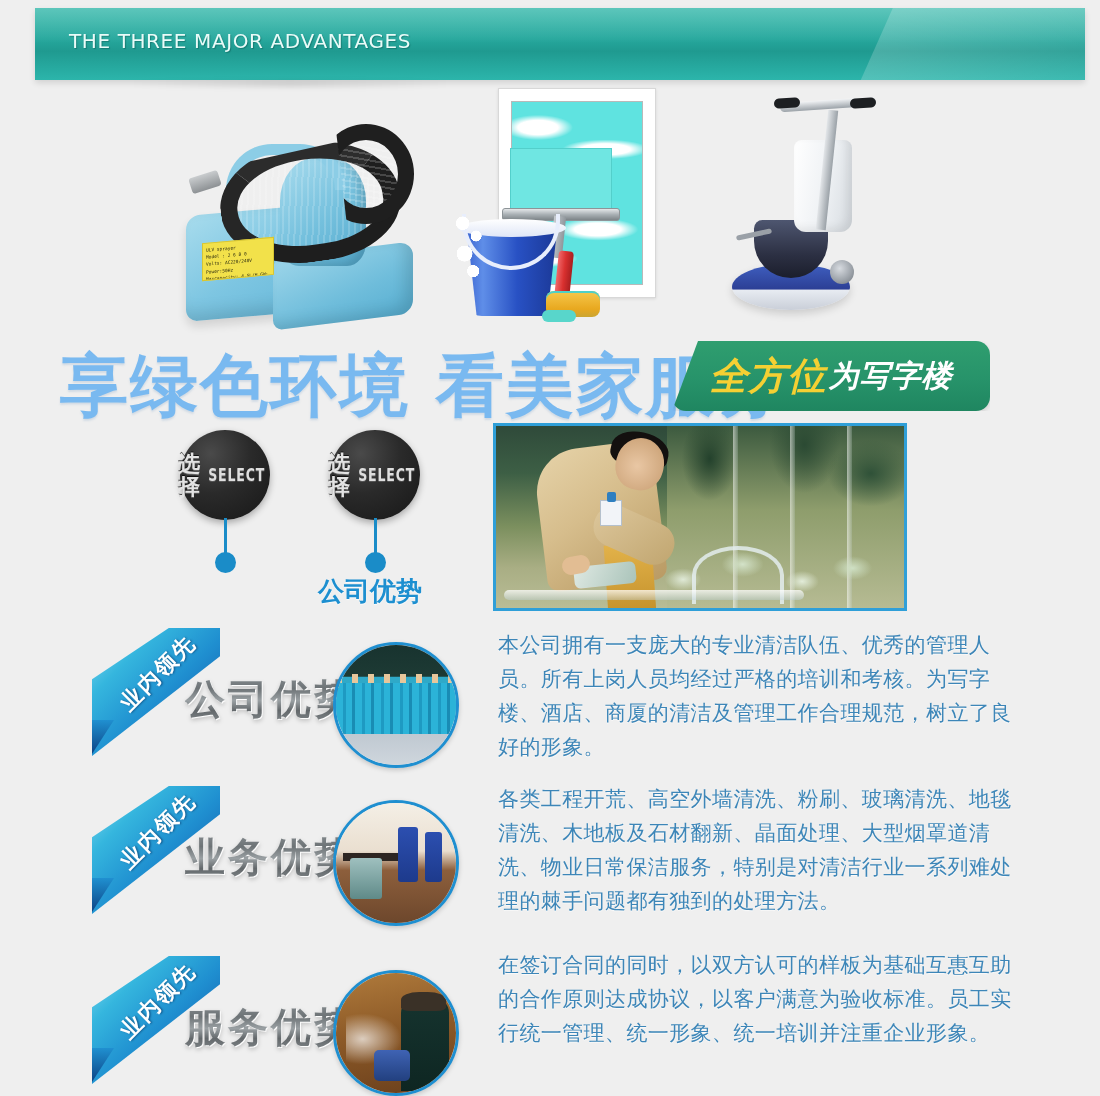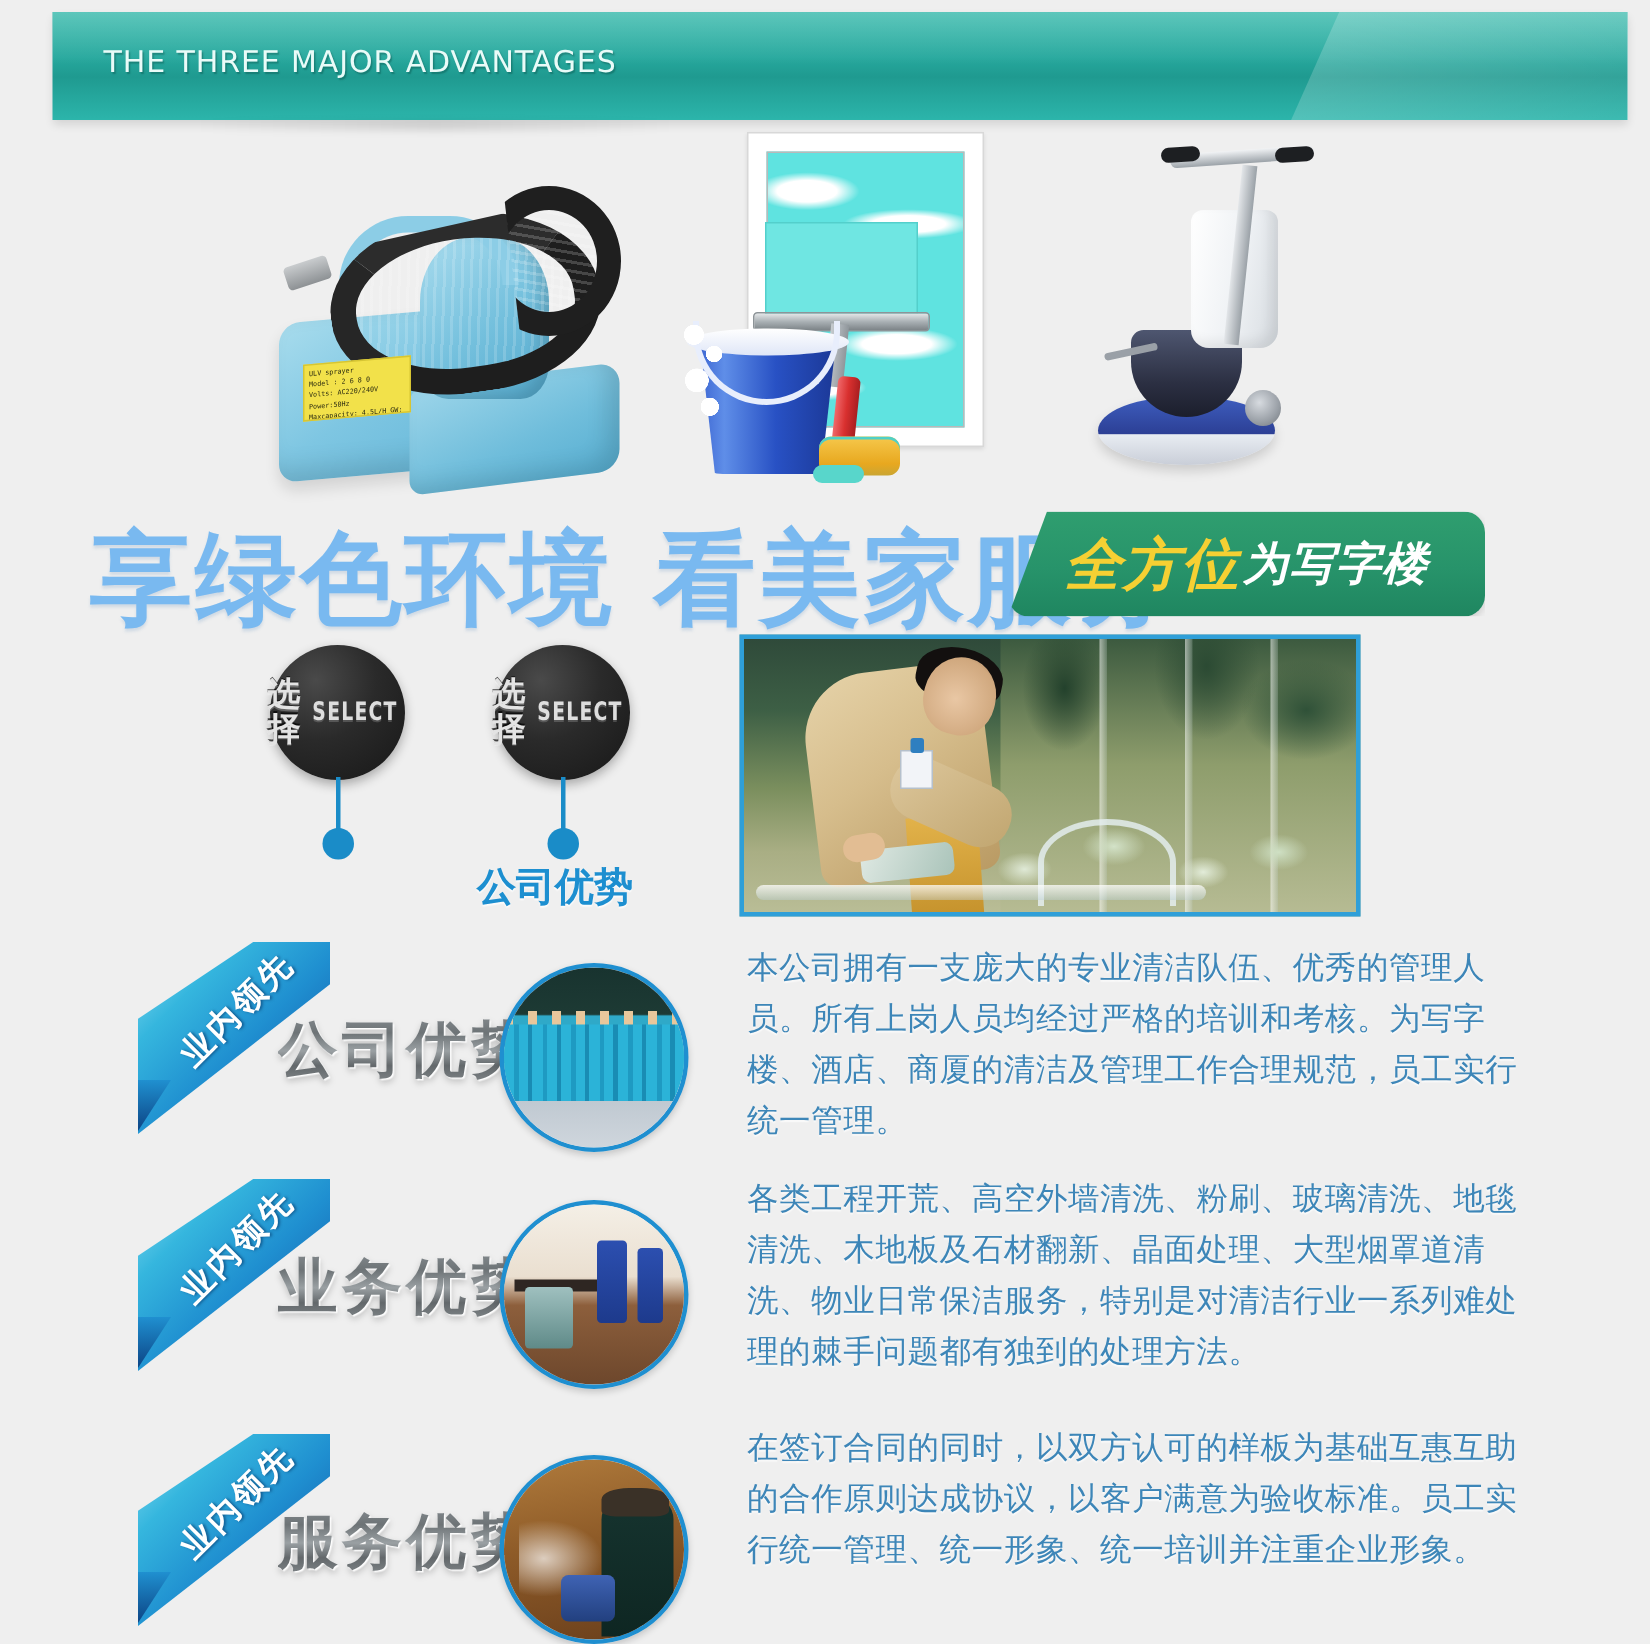--- a/index.html
+++ b/index.html
@@ -613,21 +613,21 @@
   <div class="adv-row r1">
     <div class="ribbon">
       <div class="ribbon-tri"></div>
       <div class="ribbon-fold"></div>
       <div class="ribbon-text">业内领先</div>
     </div>
     <div class="adv-title">公司优势</div>
     <div class="adv-photo">
       <div class="photo-team"></div>
     </div>
-    <div class="adv-text">本公司拥有一支庞大的专业清洁队伍、优秀的管理人员。所有上岗人员均经过严格的培训和考核。为写字楼、酒店、商厦的清洁及管理工作合理规范，员工实行统一管理。</div>
+    <div class="adv-text">本公司拥有一支庞大的专业清洁队伍、优秀的管理人员。所有上岗人员均经过严格的培训和考核。为写字楼、酒店、商厦的清洁及管理工作合理规范，树立了良好的形象。</div>
   </div>
 
   <div class="adv-row r2">
     <div class="ribbon">
       <div class="ribbon-tri"></div>
       <div class="ribbon-fold"></div>
       <div class="ribbon-text">业内领先</div>
     </div>
     <div class="adv-title">业务优势</div>
     <div class="adv-photo">

